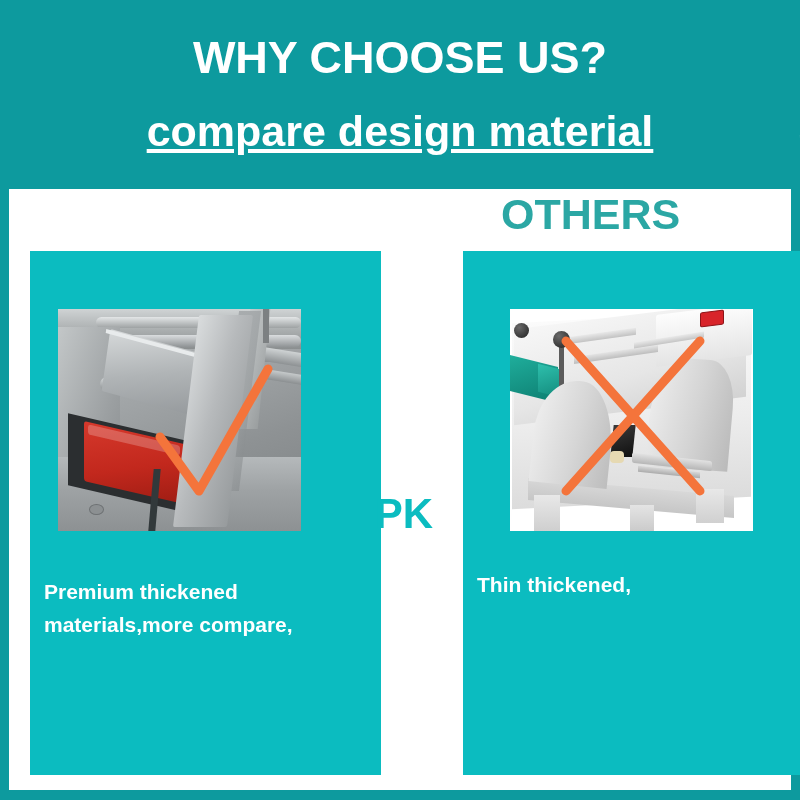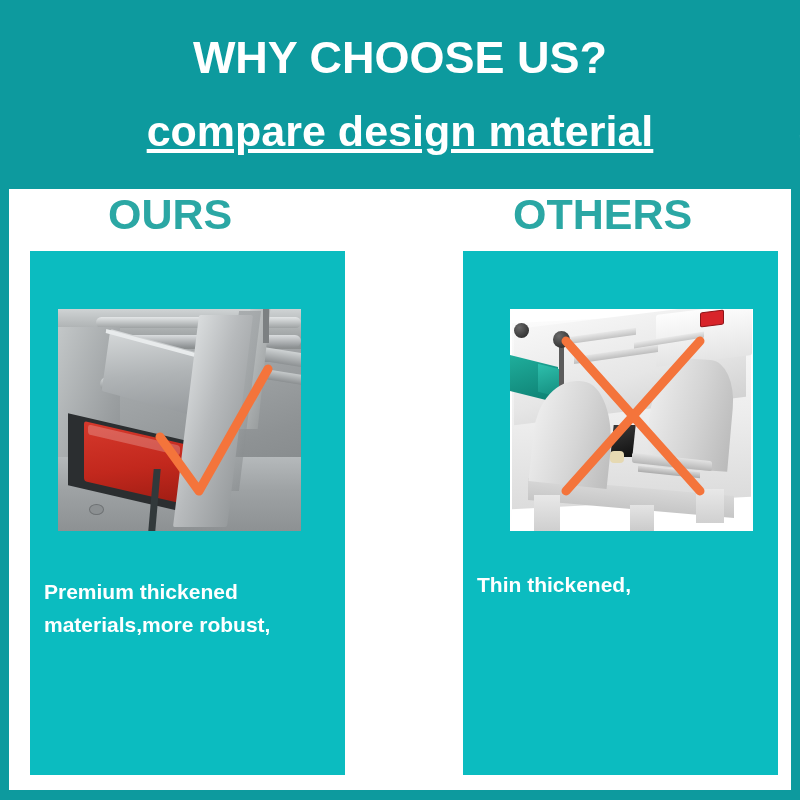--- a/index.html
+++ b/index.html
@@ -34,26 +34,27 @@
     position:absolute;left:9px;top:189px;width:782px;height:601px;
     background:#FFFFFF;
   }
 
   
   .col-head{
     position:absolute;top:193px;color:#2BA7A4;font-weight:bold;
     font-size:43px;line-height:1;white-space:nowrap;
   }
   .col-head.ours{left:108px;}
-  .col-head.others{left:513px;}
+  .col-head.others{left:501px;}
 
   
   .card{
     position:absolute;top:251px;width:315px;height:524px;
     background:#0BBCC0;
+    padding-left:36px;
   }
   .card.left{left:30px;}
   .card.right{left:463px;}
 
   .photo{
     position:absolute;left:28px;top:58px;width:243px;height:222px;
     overflow:hidden;background:#9a9a9a;
   }
   .card.right .photo{left:47px;top:58px;width:243px;height:222px;background:#f2f2f2;}
 
@@ -184,21 +185,20 @@
 <div id="stage">
 
   <div class="hdr">
     <div class="hdr-title">WHY CHOOSE US?</div>
     <div class="hdr-sub">compare design material</div>
     <div class="hdr-clip">m</div>
   </div>
 
   <div class="panel"></div>
 
-  <div class="col-head ours">OURS</div>
   <div class="col-head others">OTHERS</div>
 
   <div class="card left">
 
     <div class="photo">
       <div class="ph L-bg"></div>
       <div class="ph L-topband"></div>
       <div class="ph L-roll1"></div>
       <div class="ph L-roll2"></div>
       <div class="ph L-roll3"></div>
@@ -219,24 +219,25 @@
       <div class="ph L-darkrod"></div>
       <div class="ph L-hole"></div>
 
       <svg class="mark" viewBox="0 0 243 222">
         <polyline points="102,128 141,182 210,60" fill="none" stroke="#F4743B" stroke-width="9" stroke-linecap="round" stroke-linejoin="round"></polyline>
       </svg>
     </div>
 
     <div class="card-text">
       <div>Premium thickened</div>
-      <div>materials,more robust,</div>
+      <div>materials,more compare,</div>
     </div>
   </div>
 
+  <div class="pk">PK</div>
 
   <div class="card right">
 
     <div class="photo">
       <div class="ph R-bg"></div>
       <div class="ph R-body"></div>
       <div class="ph R-topdeck"></div>
       <div class="ph R-legshadow"></div>
       <div class="ph R-leg1"></div>
       <div class="ph R-leg2"></div>

